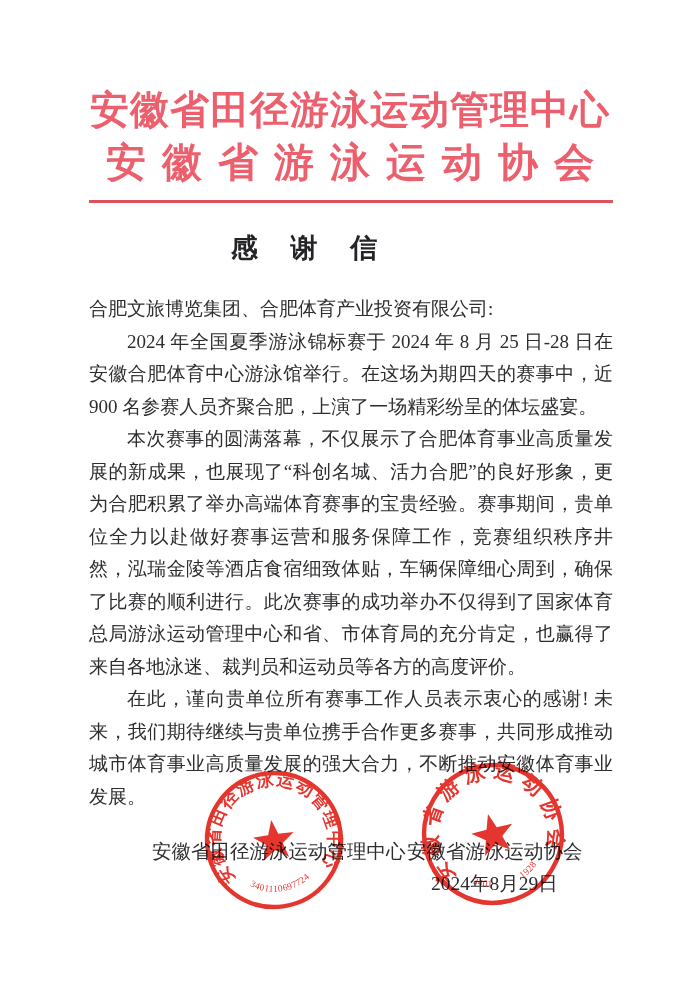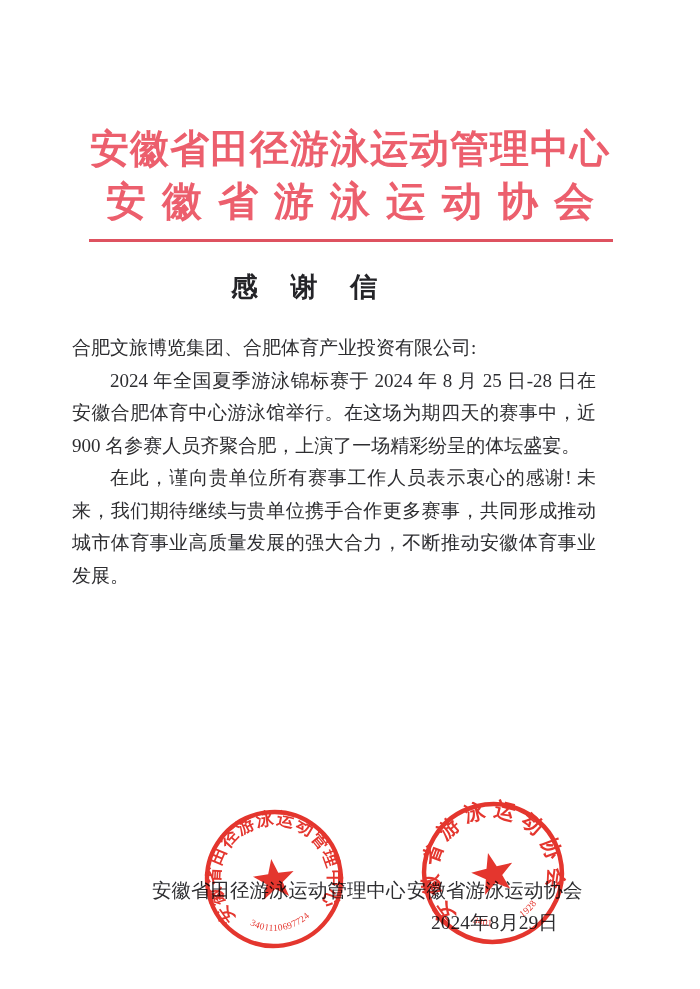--- a/index.html
+++ b/index.html
@@ -1,21 +1,21 @@
 <!DOCTYPE html>
 <html><head>
 <meta charset="utf-8">
 <style>
   html,body{margin:0;padding:0;}
   body{
     width:700px;height:989px;background:#ffffff;
     font-family:"Liberation Serif","DejaVu Serif",serif;
     position:relative;overflow:hidden;
   }
-  .page{position:absolute;inset:0;background:#fff;margin-top:39px;}
+  .page{position:absolute;inset:0;background:#fff;}
   
   .letterhead{position:absolute;top:84px;left:0;width:700px;text-align:center;}
   .lh-line1{
     font-size:39px;font-weight:bold;color:#ec5f6d;
     letter-spacing:1px;line-height:52px;white-space:nowrap;
   }
   .lh-line2{
     font-size:40px;font-weight:bold;color:#ec5f6d;
     letter-spacing:16px;text-indent:16px;line-height:54px;white-space:nowrap;
   }
@@ -24,21 +24,21 @@
     background:#de5260;
   }
   
   .letter-title{
     position:absolute;top:230px;left:0;width:608px;text-align:center;
     font-size:27px;font-weight:bold;color:#242428;
     letter-spacing:13px;text-indent:13px;
   }
   
   .body-text{
-    position:absolute;top:293px;left:72px;width:524px;
+    position:absolute;top:293px;left:89px;width:524px;
     font-size:19px;line-height:32.5px;color:#2d2d30;
     text-align:justify;text-justify:inter-character;
   }
   .body-text p{margin:0;text-indent:2em;}
   .body-text p.salutation{text-indent:0;}
   
   .sig{position:absolute;font-size:19.5px;color:#2d2d30;white-space:nowrap;}
   .sig-left{top:838px;left:152px;}
   .sig-right{top:838px;left:407px;}
   .sig-date{top:870px;left:431px;}
@@ -63,20 +63,21 @@
     <div class="lh-line1">安徽省田径游泳运动管理中心</div>
     <div class="lh-line2">安徽省游泳运动协会</div>
   </div>
   <div class="red-rule"></div>
 
   <div class="letter-title">感 谢 信</div>
 
   <div class="body-text">
     <p class="salutation">合肥文旅博览集团、合肥体育产业投资有限公司:</p>
     <p>2024 年全国夏季游泳锦标赛于 2024 年 8 月 25 日-28 日在安徽合肥体育中心游泳馆举行。在这场为期四天的赛事中，近 900 名参赛人员齐聚合肥，上演了一场精彩纷呈的体坛盛宴。</p>
+    <p>本次赛事的圆满落幕，不仅展示了合肥体育事业高质量发展的新成果，也展现了“科创名城、活力合肥”的良好形象，更为合肥积累了举办高端体育赛事的宝贵经验。赛事期间，贵单位全力以赴做好赛事运营和服务保障工作，竞赛组织秩序井然，泓瑞金陵等酒店食宿细致体贴，车辆保障细心周到，确保了比赛的顺利进行。此次赛事的成功举办不仅得到了国家体育总局游泳运动管理中心和省、市体育局的充分肯定，也赢得了来自各地泳迷、裁判员和运动员等各方的高度评价。</p>
     <p>在此，谨向贵单位所有赛事工作人员表示衷心的感谢! 未来，我们期待继续与贵单位携手合作更多赛事，共同形成推动城市体育事业高质量发展的强大合力，不断推动安徽体育事业发展。</p>
   </div>
 
   <div class="sig sig-left">安徽省田径游泳运动管理中心</div>
   <div class="sig sig-right">安徽省游泳运动协会</div>
   <div class="sig sig-date">2024年8月29日</div>
 
   <div class="seal seal-left">
     <svg viewBox="0 0 200 200">
       <defs>

